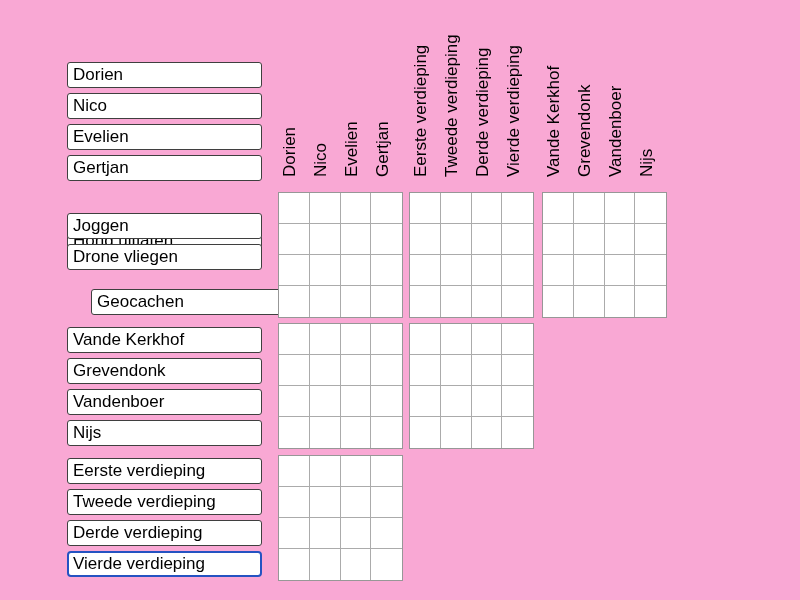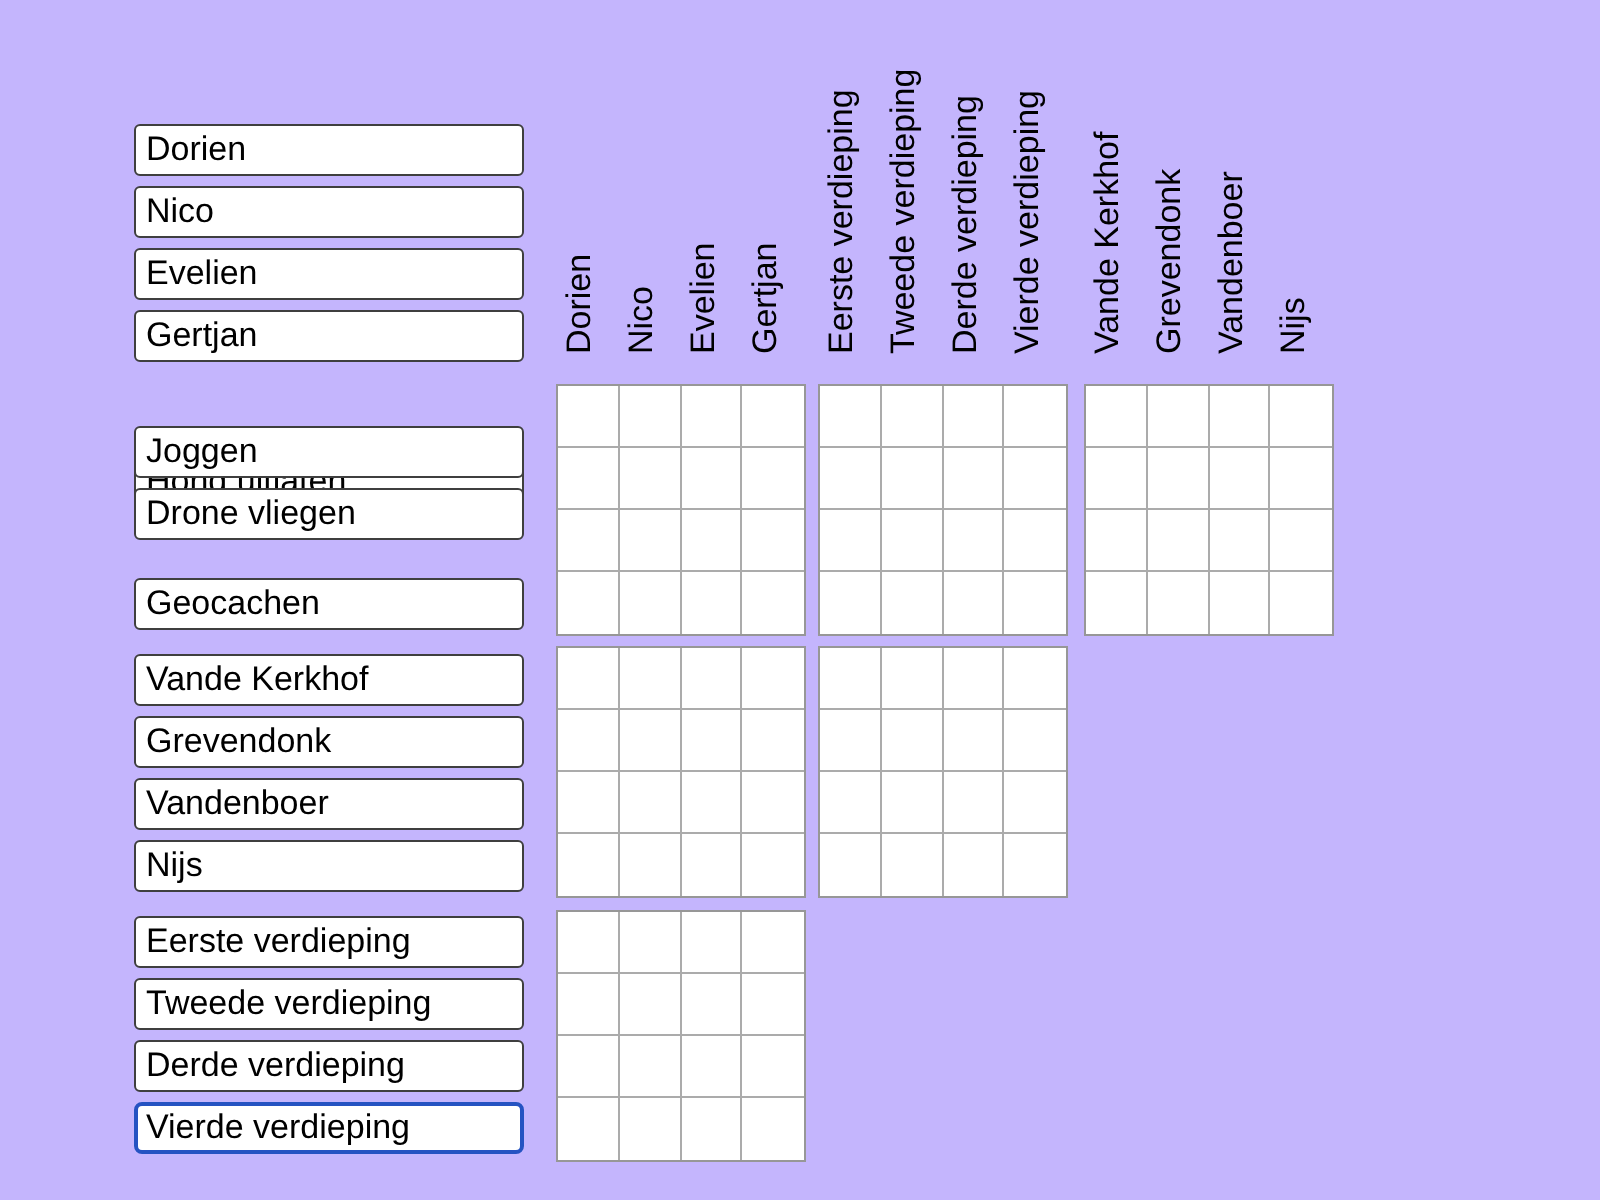--- a/index.html
+++ b/index.html
@@ -1,20 +1,20 @@
 <!DOCTYPE html>
 <html style="--focus-border: #2553c2; --box-border: #3f3f3f; --grid-outer: #979797; --grid-inner: #ababab;"><head>
 <meta charset="utf-8">
 <style>
   html, body { margin: 0; padding: 0; background: #ffffff; }
   .board {
     position: relative;
     width: 800px;
     height: 600px;
-    background: #c4b5fd;
+    background: #f9a8d4;
     overflow: hidden;
     font-family: "Liberation Sans", "DejaVu Sans", sans-serif;
     color: #000000;
   }
   
   .row-label {
     position: absolute;
     left: 67px;
     width: 195px;
     height: 26px;
@@ -71,21 +71,21 @@
 
 <div class="board">
   <div id="label-groups">
       <input type="text" class="row-label" value="Dorien" style="top: 62px;">
       <input type="text" class="row-label" value="Nico" style="top: 93px;">
       <input type="text" class="row-label" value="Evelien" style="top: 124px;">
       <input type="text" class="row-label" value="Gertjan" style="top: 155px;">
       <input type="text" class="row-label" value="Hond uitlaten" style="top: 200px; margin-top: 28px;">
       <input type="text" class="row-label" value="Joggen" style="top: 213px;">
       <input type="text" class="row-label" value="Drone vliegen" style="top: 244px;">
-      <input type="text" class="row-label" value="Geocachen" style="top: 289px;">
+      <input type="text" class="row-label" value="Geocachen" style="top: 289px; margin-left: 24px;">
       <input type="text" class="row-label" value="Vande Kerkhof" style="top: 327px;">
       <input type="text" class="row-label" value="Grevendonk" style="top: 358px;">
       <input type="text" class="row-label" value="Vandenboer" style="top: 389px;">
       <input type="text" class="row-label" value="Nijs" style="top: 420px;">
       <input type="text" class="row-label" value="Eerste verdieping" style="top: 458px;">
       <input type="text" class="row-label" value="Tweede verdieping" style="top: 489px;">
       <input type="text" class="row-label" value="Derde verdieping" style="top: 520px;">
       <input type="text" class="row-label focused" value="Vierde verdieping" style="top: 551px;">
     </div>
   <div id="header-groups">

